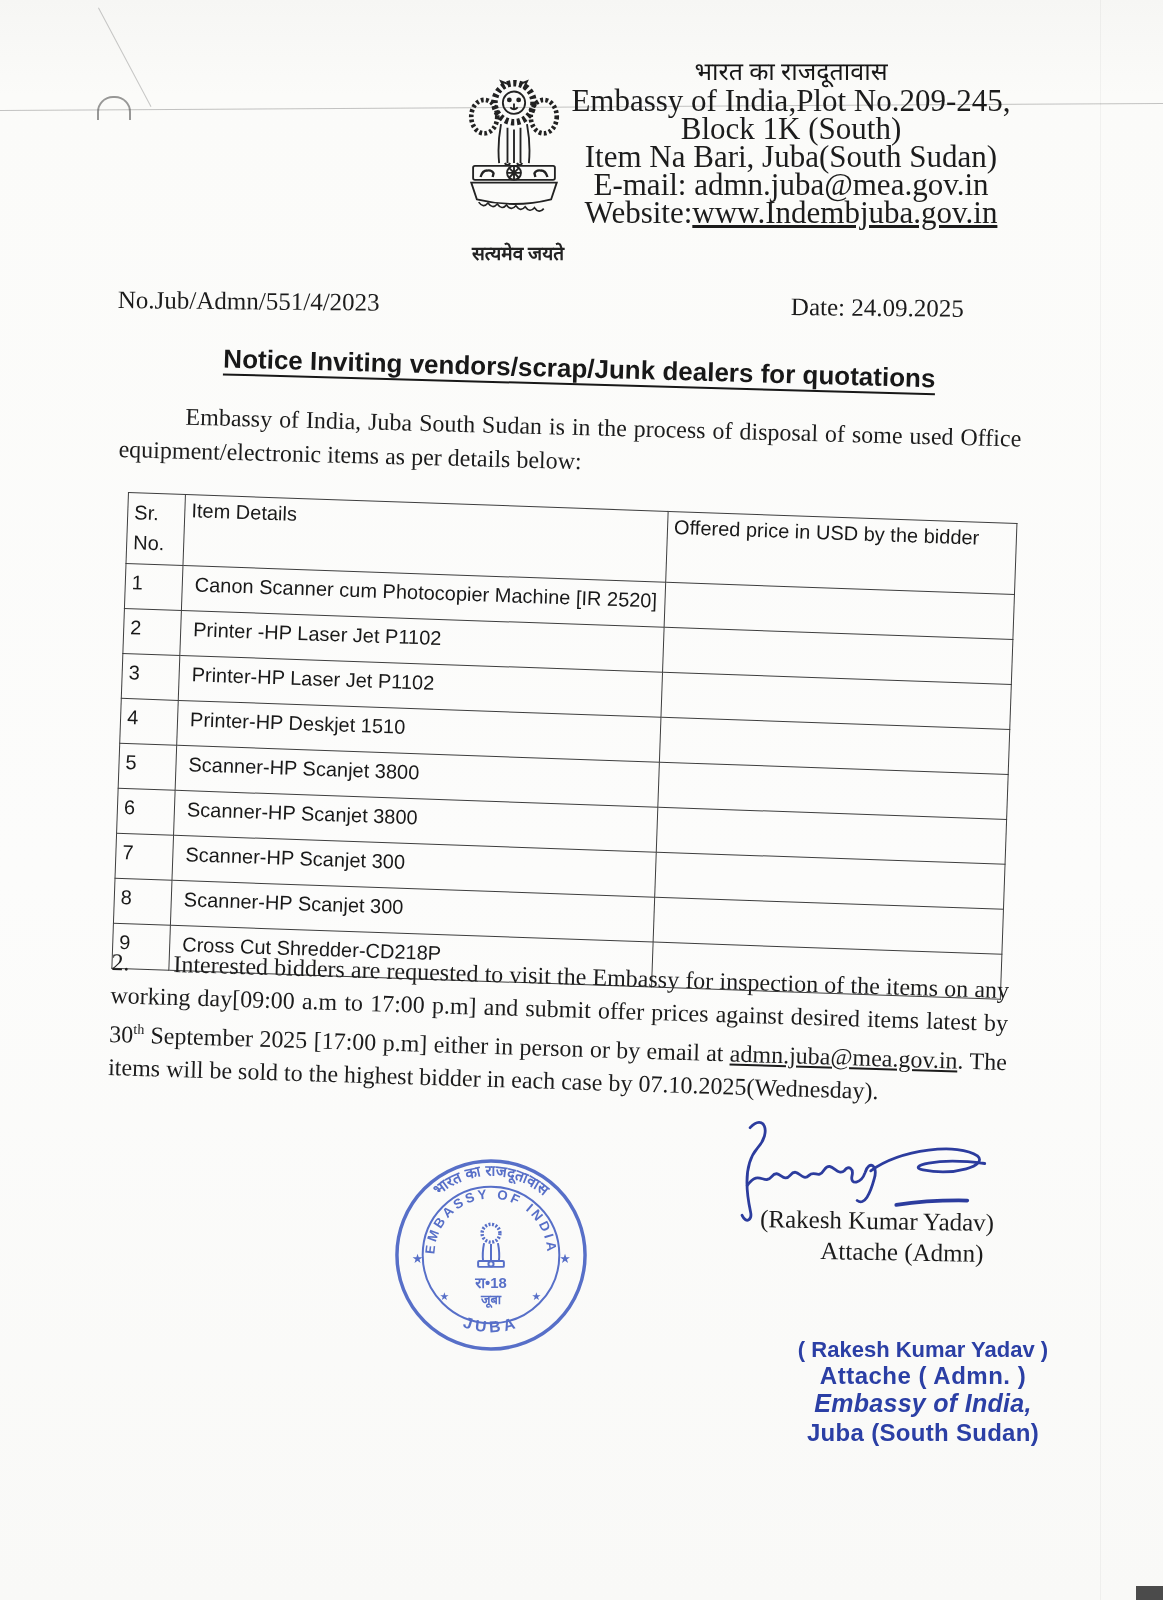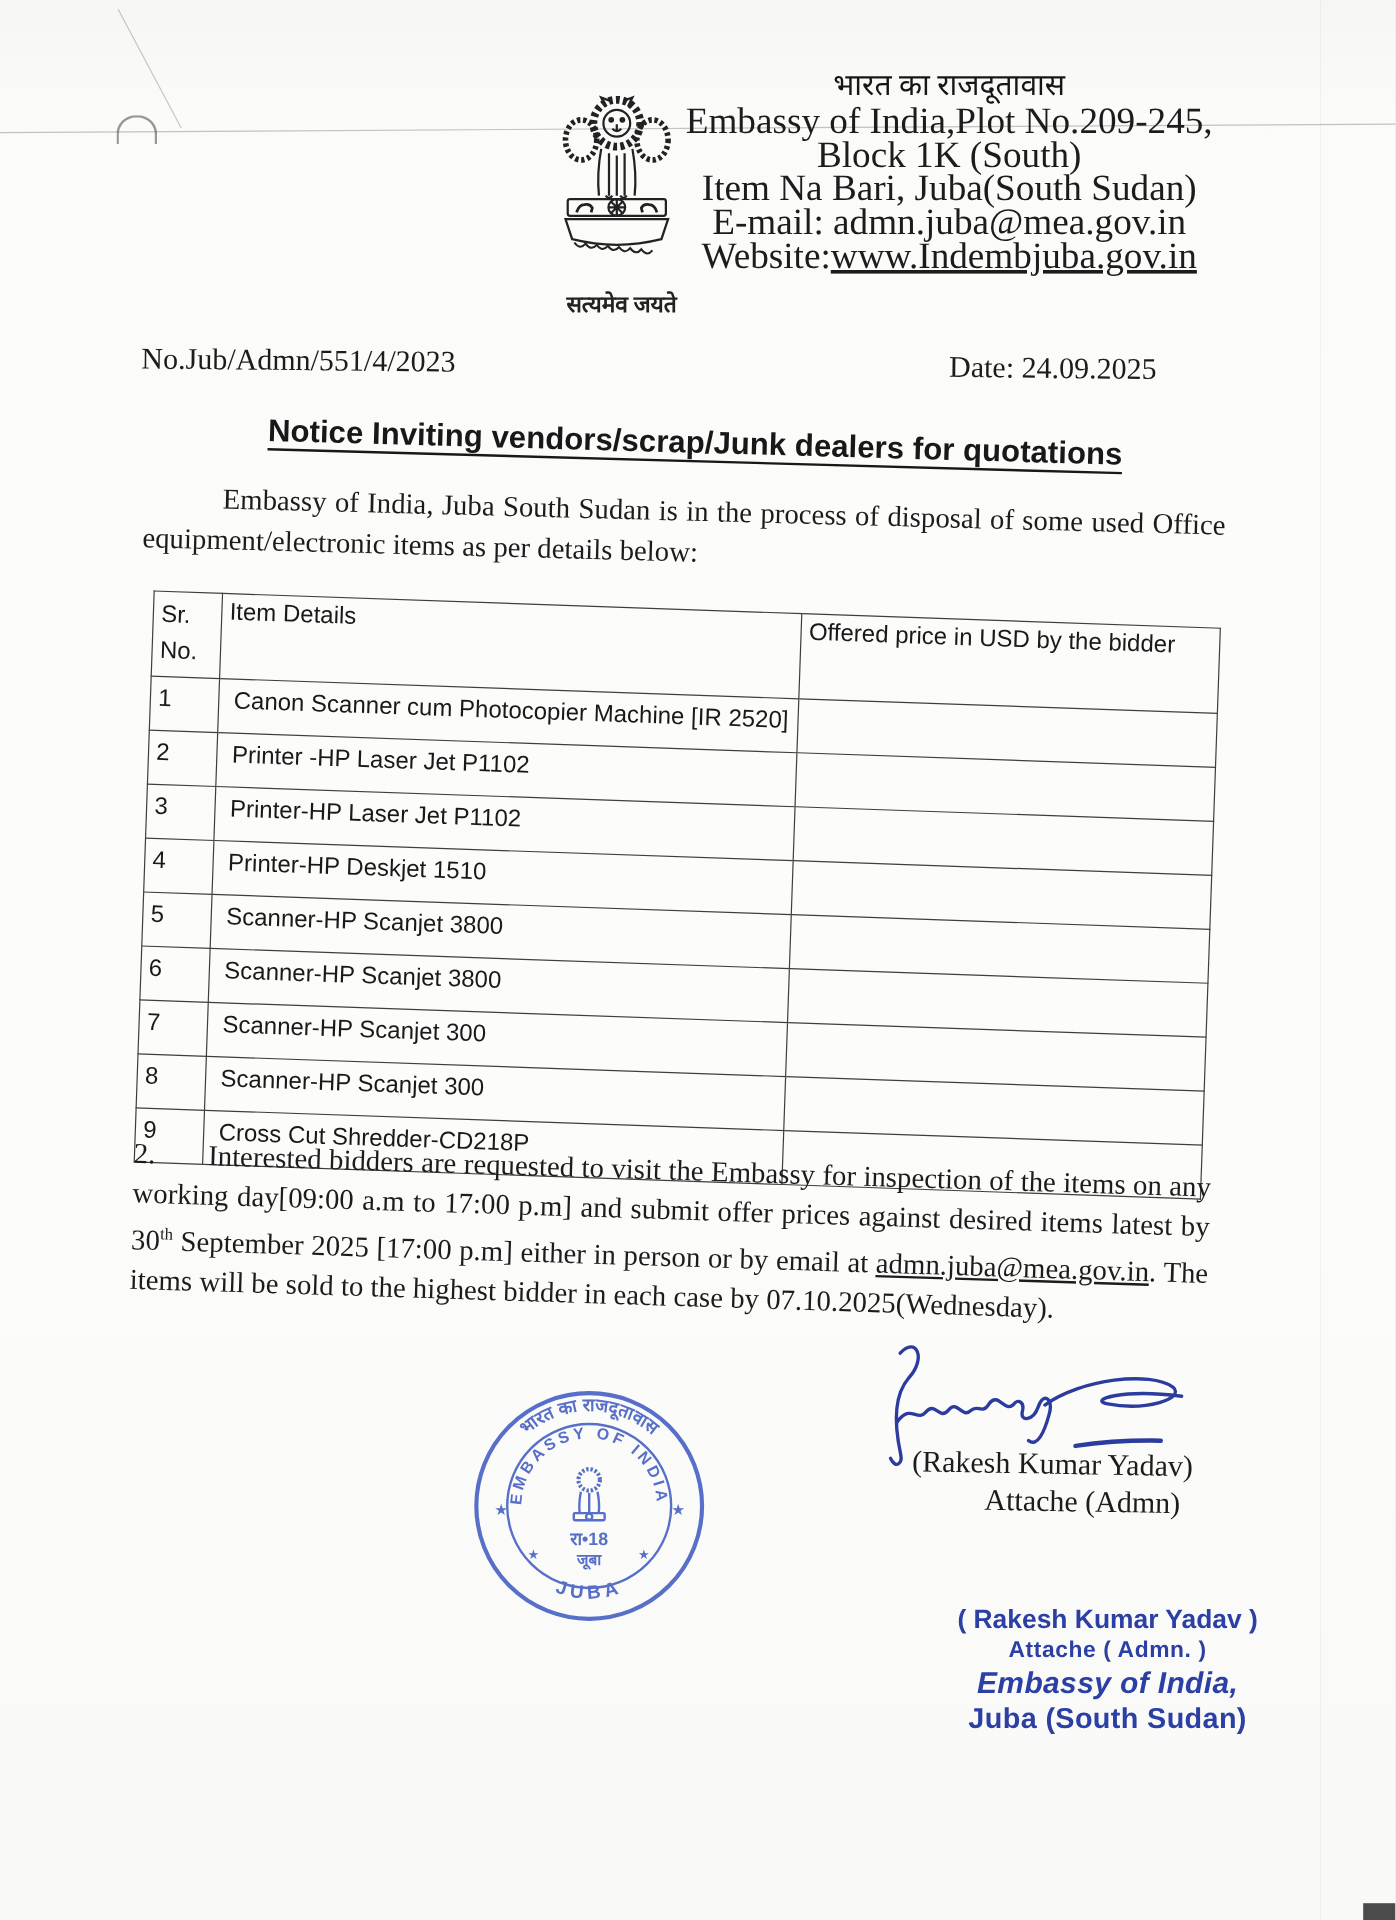--- a/index.html
+++ b/index.html
@@ -50,21 +50,21 @@
   .sig-wrap{left:700px;top:1108px;width:300px;transform:rotate(1deg);transform-origin:left top;}
   .sig-name{margin-top:96px;text-align:right;font-size:25px;padding-right:4px;}
   .sig-role{text-align:right;font-size:25px;padding-right:14px;margin-top:3px;}
   .sig-svg{position:absolute;left:10px;top:2px;}
   
   .round-stamp{left:392px;top:1156px;opacity:.92;}
   
   .stamp-text{left:752px;top:1336px;width:262px;text-align:center;
     font-family:"Liberation Sans",sans-serif;font-weight:bold;color:#2b3fa5;margin-left:40px;}
   .st1{font-size:22px;line-height:27px;}
-  .st2{font-size:19px;line-height:25px;letter-spacing:.5px;}
+  .st2{font-size:24px;line-height:25px;letter-spacing:.5px;}
   .st3{font-size:25px;line-height:30px;letter-spacing:.3px;font-style:italic;}
   .st4{font-size:24px;line-height:30px;letter-spacing:.3px;}
 </style>
 </head>
 <body>
 
 <div class="page">
 
   <div class="abs crease-h"></div>
   <div class="abs crease-diag"></div>

